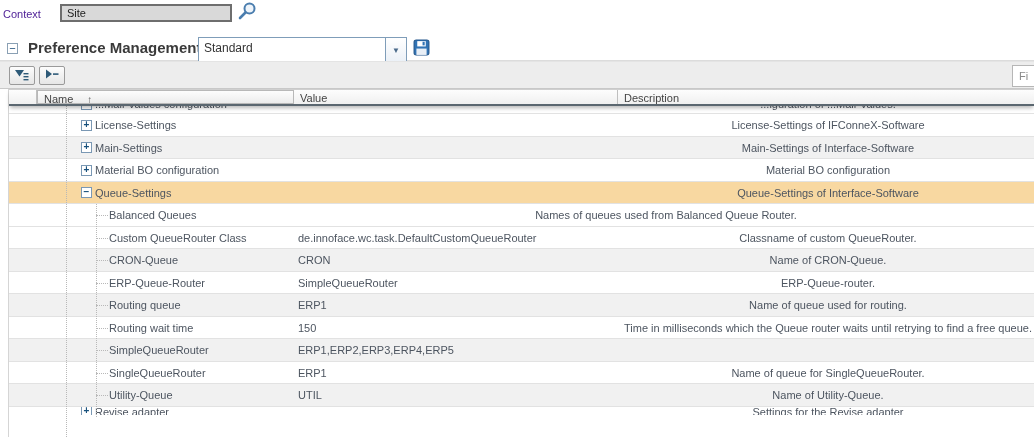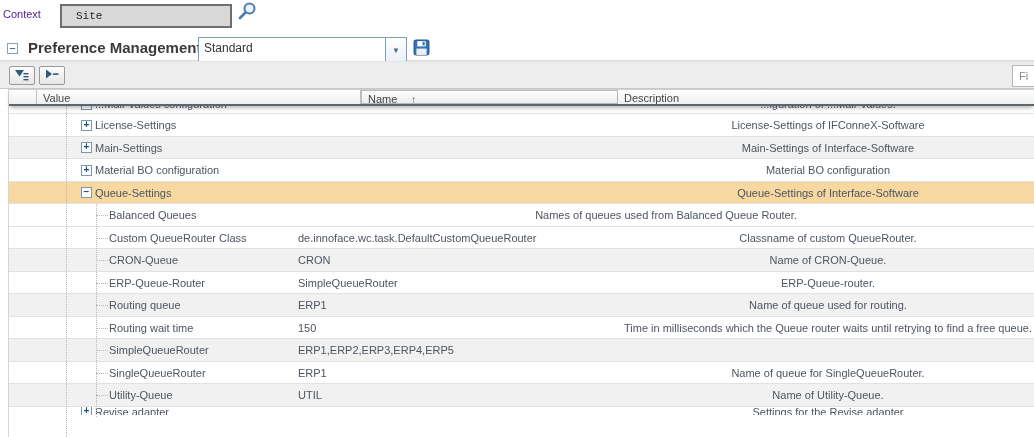--- a/index.html
+++ b/index.html
@@ -5,23 +5,23 @@
   * { box-sizing: border-box; margin: 0; padding: 0; }
   html,body { width:1034px; height:437px; }
   body {
     position: relative; overflow: hidden; background:#fff;
     font-family: "Liberation Sans", sans-serif; color:#4d5560;
   }
   
   .context-bar { position:absolute; top:0; left:0; right:0; height:30px; background:#fff; }
   .ctx-label { position:absolute; left:3px; top:8px; font-size:11px; color:#4c1d95; }
   .ctx-input {
-    position:absolute; left:60px; top:4px; width:172px; height:24px;
+    position:absolute; left:60px; top:4px; width:172px; height:18px;
     background:#d9d9d9; border:2px solid #6e6e6e; font-size:11px; color:#222;
-    padding:0 14px; font-family:Liberation Mono, monospace;
+    padding:0 5px; font-family:Liberation Sans, sans-serif;
   }
   .search-btn { position:absolute; left:237px; top:1px; width:20px; height:21px; border:none; background:transparent; cursor:pointer; }
   
   .section-bar { position:absolute; top:30px; left:0; right:0; height:31px; background:#fff; border-bottom:1px solid #dcdcdc; }
   .collapse-box {
     position:absolute; left:7px; top:13px; width:11px; height:11px;
     border:1px solid #8aa0b4; background:#fff; color:#1e4e79;
     font-size:11px; line-height:8px; text-align:center; cursor:pointer;
   }
   .sec-title { position:absolute; left:28px; top:9px; font-size:15px; font-weight:bold; color:#3a3a3a; }
@@ -139,24 +139,24 @@
       <polygon points="2,1.5 2,10.5 8,6" fill="#2e5a78"></polygon>
       <rect x="9" y="5.3" width="5.5" height="1.6" fill="#2e5a78"></rect>
     </svg>
   </button>
   <div class="filter-box">Fi</div>
 </div>
 
 <div class="grid">
   <div class="ghead">
     <div class="hc hc0"></div>
-    <div class="hc hc-val">Value</div>
     <div class="hc hc-name">
       <span>Name</span><span class="sort-arrow">↑</span>
     </div>
+    <div class="hc hc-val">Value</div>
     <div class="hc hc-desc">Description</div>
   </div>
   <div class="rows" id="rows">
     <div class="guide root"></div>
     <div class="guide child"></div>
   <div class="trow lv0 clip-top">
         <div class="cells">
           <div class="c c0"></div>
           <div class="c c-name">
             <span class="toggle">+</span>

